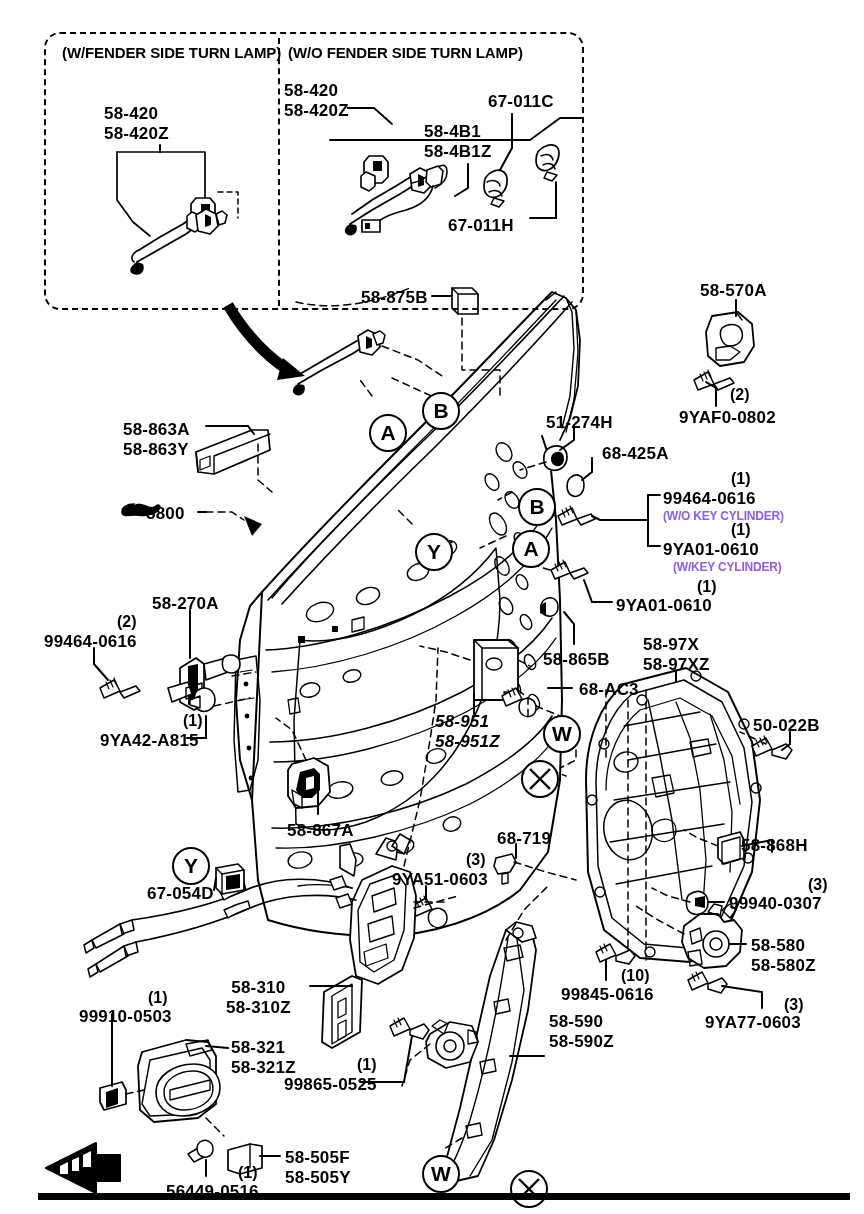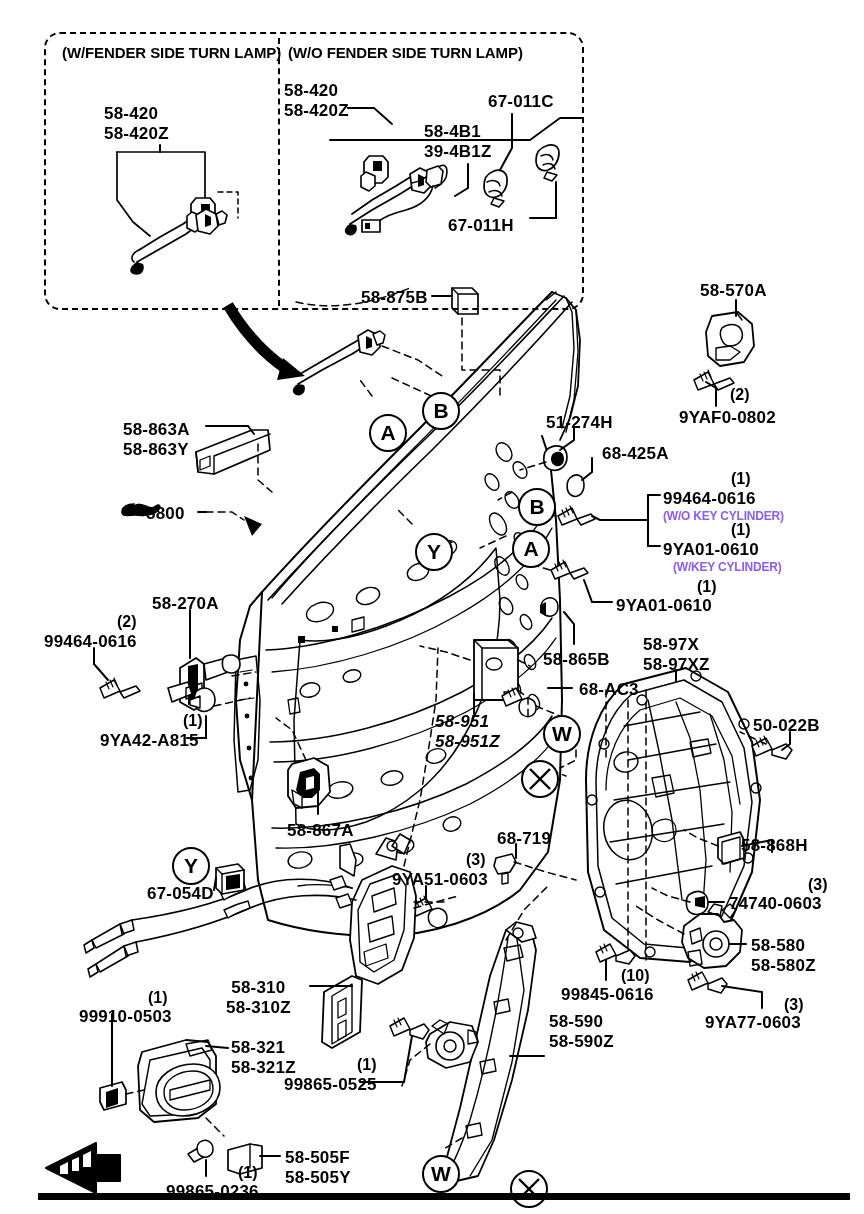--- a/index.html
+++ b/index.html
@@ -513,21 +513,21 @@
   <div class="hdr" style="left:288px;top:44px;">(W/O FENDER SIDE TURN LAMP)</div>
 
   <div style="position:absolute;left:330px;top:118px;width:252px;height:126px;"></div>
 
   <div id="labels">
       <div class="lbl two" style="left: 104px; top: 104px;">58-420
 58-420Z</div>
       <div class="lbl two" style="left: 284px; top: 81px;">58-420
 58-420Z</div>
       <div class="lbl two" style="left: 424px; top: 122px;">58-4B1
-39-4B1Z</div>
+58-4B1Z</div>
       <div class="lbl" style="left: 488px; top: 92px;">67-011C</div>
       <div class="lbl" style="left: 448px; top: 216px;">67-011H</div>
       <div class="lbl" style="left: 361px; top: 288px;">58-875B</div>
       <div class="lbl" style="left: 700px; top: 281px;">58-570A</div>
       <div class="lbl" style="left: 679px; top: 408px;">9YAF0-0802</div>
       <div class="lbl" style="left: 546px; top: 413px;">51-274H</div>
       <div class="lbl" style="left: 602px; top: 444px;">68-425A</div>
       <div class="lbl two" style="left: 123px; top: 420px;">58-863A
 58-863Y</div>
       <div class="lbl" style="left: 146px; top: 504px;">5800</div>
@@ -540,38 +540,38 @@
       <div class="lbl" style="left: 543px; top: 650px;">58-865B</div>
       <div class="lbl two" style="left: 643px; top: 635px;">58-97X
 58-97XZ</div>
       <div class="lbl" style="left: 579px; top: 680px;">68-AC3</div>
       <div class="lbl" style="left: 753px; top: 716px;">50-022B</div>
       <div class="lbl two" style="left: 435px; top: 712px; font-style: italic;">58-951
 58-951Z</div>
       <div class="lbl" style="left: 741px; top: 836px;">58-868H</div>
       <div class="lbl" style="left: 497px; top: 829px;">68-719</div>
       <div class="lbl" style="left: 392px; top: 870px;">9YA51-0603</div>
-      <div class="lbl" style="left: 729px; top: 894px;">74740-0603</div>
+      <div class="lbl" style="left: 729px; top: 894px;">99940-0307</div>
       <div class="lbl" style="left: 287px; top: 821px; text-align: center;">58-867A</div>
       <div class="lbl" style="left: 147px; top: 884px;">67-054D</div>
       <div class="lbl two" style="left: 751px; top: 936px;">58-580
 58-580Z</div>
       <div class="lbl two" style="left: 226px; top: 978px; text-align: center;">58-310
 58-310Z</div>
       <div class="lbl" style="left: 561px; top: 985px;">99845-0616</div>
       <div class="lbl" style="left: 705px; top: 1013px;">9YA77-0603</div>
       <div class="lbl" style="left: 79px; top: 1007px;">99910-0503</div>
       <div class="lbl two" style="left: 231px; top: 1038px;">58-321
 58-321Z</div>
       <div class="lbl" style="left: 284px; top: 1075px;">99865-0525</div>
       <div class="lbl two" style="left: 549px; top: 1012px;">58-590
 58-590Z</div>
       <div class="lbl two" style="left: 285px; top: 1148px;">58-505F
 58-505Y</div>
-      <div class="lbl" style="left: 166px; top: 1182px;">99865-0236</div>
+      <div class="lbl" style="left: 166px; top: 1182px;">56449-0516</div>
     </div>
   <div id="quants">
       <div class="qty" style="left: 730px; top: 386px;">(2)</div>
       <div class="qty" style="left: 731px; top: 470px;">(1)</div>
       <div class="qty" style="left: 731px; top: 521px;">(1)</div>
       <div class="qty" style="left: 697px; top: 578px;">(1)</div>
       <div class="qty" style="left: 117px; top: 613px;">(2)</div>
       <div class="qty" style="left: 183px; top: 712px;">(1)</div>
       <div class="qty" style="left: 466px; top: 851px;">(3)</div>
       <div class="qty" style="left: 808px; top: 876px;">(3)</div>

